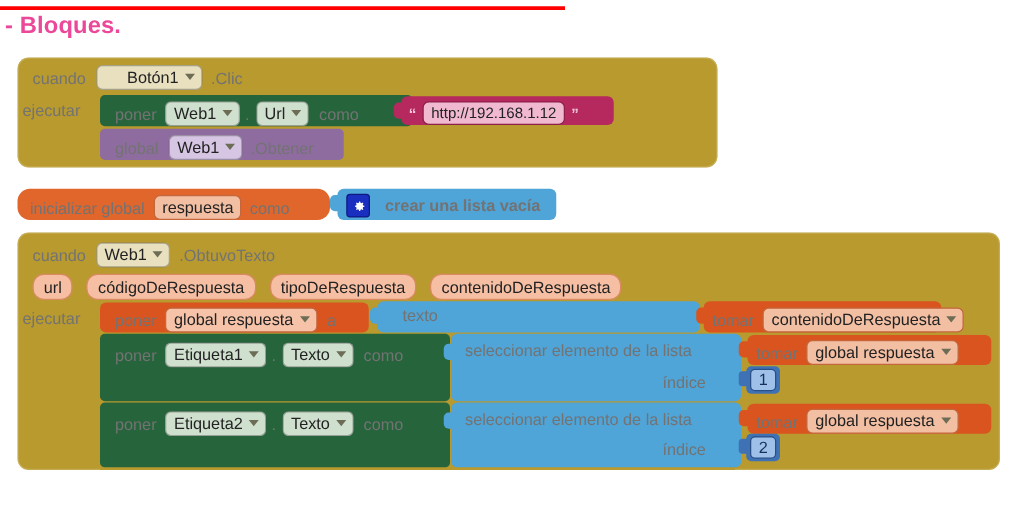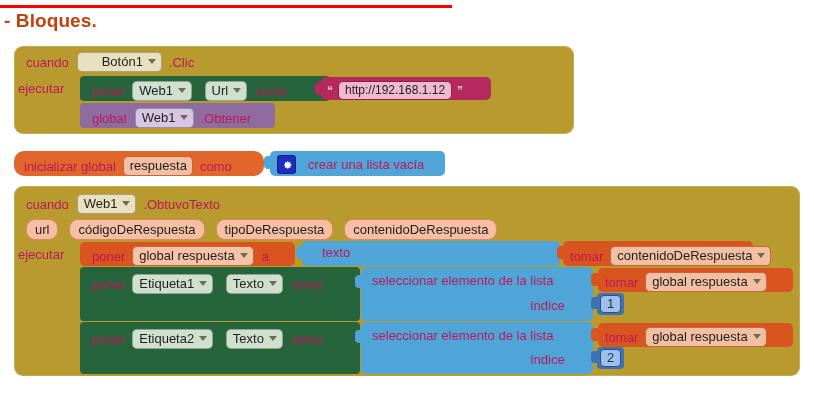--- a/index.html
+++ b/index.html
@@ -12,28 +12,28 @@
   }
   .canvas{position:relative;width:814px;height:408px;}
 
   
   .rule{
     position:absolute;left:0;top:5px;width:452px;height:3px;
     background:#ff0000;
   }
   .page-title{
     position:absolute;left:4px;top:10px;
-    font-size:19px;font-weight:bold;color:#c2410c;
+    font-size:19px;font-weight:bold;color:#ec4899;
     letter-spacing:.1px;white-space:nowrap;
   }
 
   
   .blk{position:absolute;box-sizing:border-box;}
   .lbl{
-    color:#be185d;font-size:13px;line-height:1;
+    color:#737373;font-size:13px;line-height:1;
     white-space:nowrap;
   }
 
   
   .field{
     display:inline-flex;align-items:center;gap:4px;
     border-radius:5px;padding:1px 5px 2px 6px;
     font-size:13px;line-height:15px;color:#222;
     border:1px solid rgba(0,0,0,.28);
     white-space:nowrap;
@@ -159,21 +159,21 @@
 
   <div class="blk orange" style="left:14px;top:151px;width:250px;height:25px;border-radius:10px;"></div>
   <div class="row" style="left:24px;top:156px;">
     <span class="lbl">inicializar global</span>
     <span class="field field-orange" style="margin-left:7px;border-color:#c4673c;">respuesta</span>
     <span class="lbl" style="margin-left:7px;">como</span>
   </div>
 
   <div class="blk blue" style="left:270px;top:151px;width:175px;height:25px;"></div>
   <div class="blk blue" style="left:264px;top:156px;width:10px;height:13px;border-radius:4px 0 0 4px;"></div>
-  <div class="row" style="left:277px;top:155px;">
+  <div class="row" style="left:277px;top:155px;font-weight:bold;">
     <span class="gear">
       <svg width="12" height="12" viewBox="0 0 24 24" aria-hidden="true">
         <path fill="#ffffff" d="M12 8.2a3.8 3.8 0 100 7.6 3.8 3.8 0 000-7.6zm0 6a2.2 2.2 0 110-4.4 2.2 2.2 0 010 4.4z"></path>
         <path fill="#ffffff" d="M21 12.8v-1.6l-2-.5a7.6 7.6 0 00-.7-1.7l1.1-1.7-1.2-1.2-1.7 1.1a7.6 7.6 0 00-1.7-.7l-.5-2h-1.6l-.5 2c-.6.2-1.2.4-1.7.7L8.8 6.1 7.6 7.3l1.1 1.7c-.3.5-.5 1.1-.7 1.7l-2 .5v1.6l2 .5c.2.6.4 1.2.7 1.7l-1.1 1.7 1.2 1.2 1.7-1.1c.5.3 1.1.5 1.7.7l.5 2h1.6l.5-2c.6-.2 1.2-.4 1.7-.7l1.7 1.1 1.2-1.2-1.1-1.7c.3-.5.5-1.1.7-1.7l2-.5z"></path>
       </svg>
     </span>
     <span class="lbl" style="margin-left:12px;">crear una lista vacía</span>
   </div>
 
   <div class="blk gold ev2"></div>

